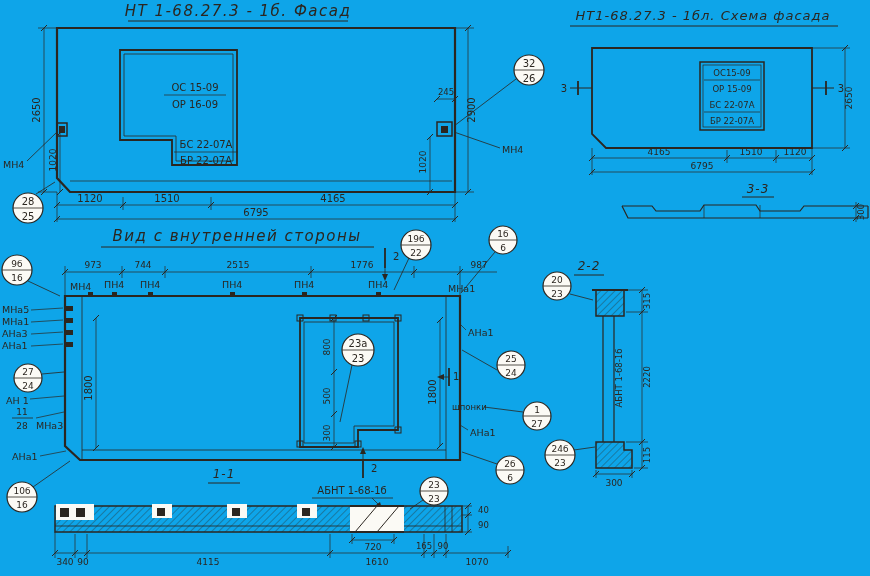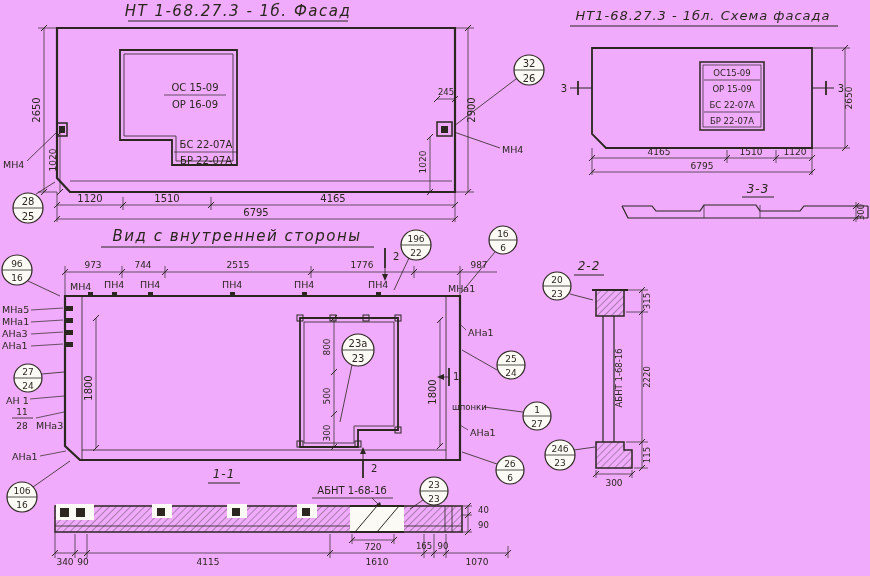--- a/index.html
+++ b/index.html
@@ -1,16 +1,16 @@
 <!DOCTYPE html>
 <html><head>
 <meta charset="utf-8">
 <style>
   html,body{margin:0;padding:0;background:#d9d9d6;}
-  .sheet{width:870px;height:576px;background:#f0abfc;position:relative;overflow:hidden;}
+  .sheet{width:870px;height:576px;background:#0ea5e9;position:relative;overflow:hidden;}
   svg{display:block;}
   text{fill:#2b2620;font-family:"DejaVu Sans",sans-serif;}
   .ttl{font-size:15px;font-style:italic;letter-spacing:1.5px;}
   .ttl2{font-size:13px;font-style:italic;letter-spacing:1px;}
   .sec{font-size:12px;font-style:italic;letter-spacing:1px;}
   .d{font-size:10px;}
   .d9{font-size:9px;}
   .d8{font-size:8.5px;}
   .lb{font-size:9.5px;}
   line,path,rect,circle,polyline{stroke:#2b2620;}

